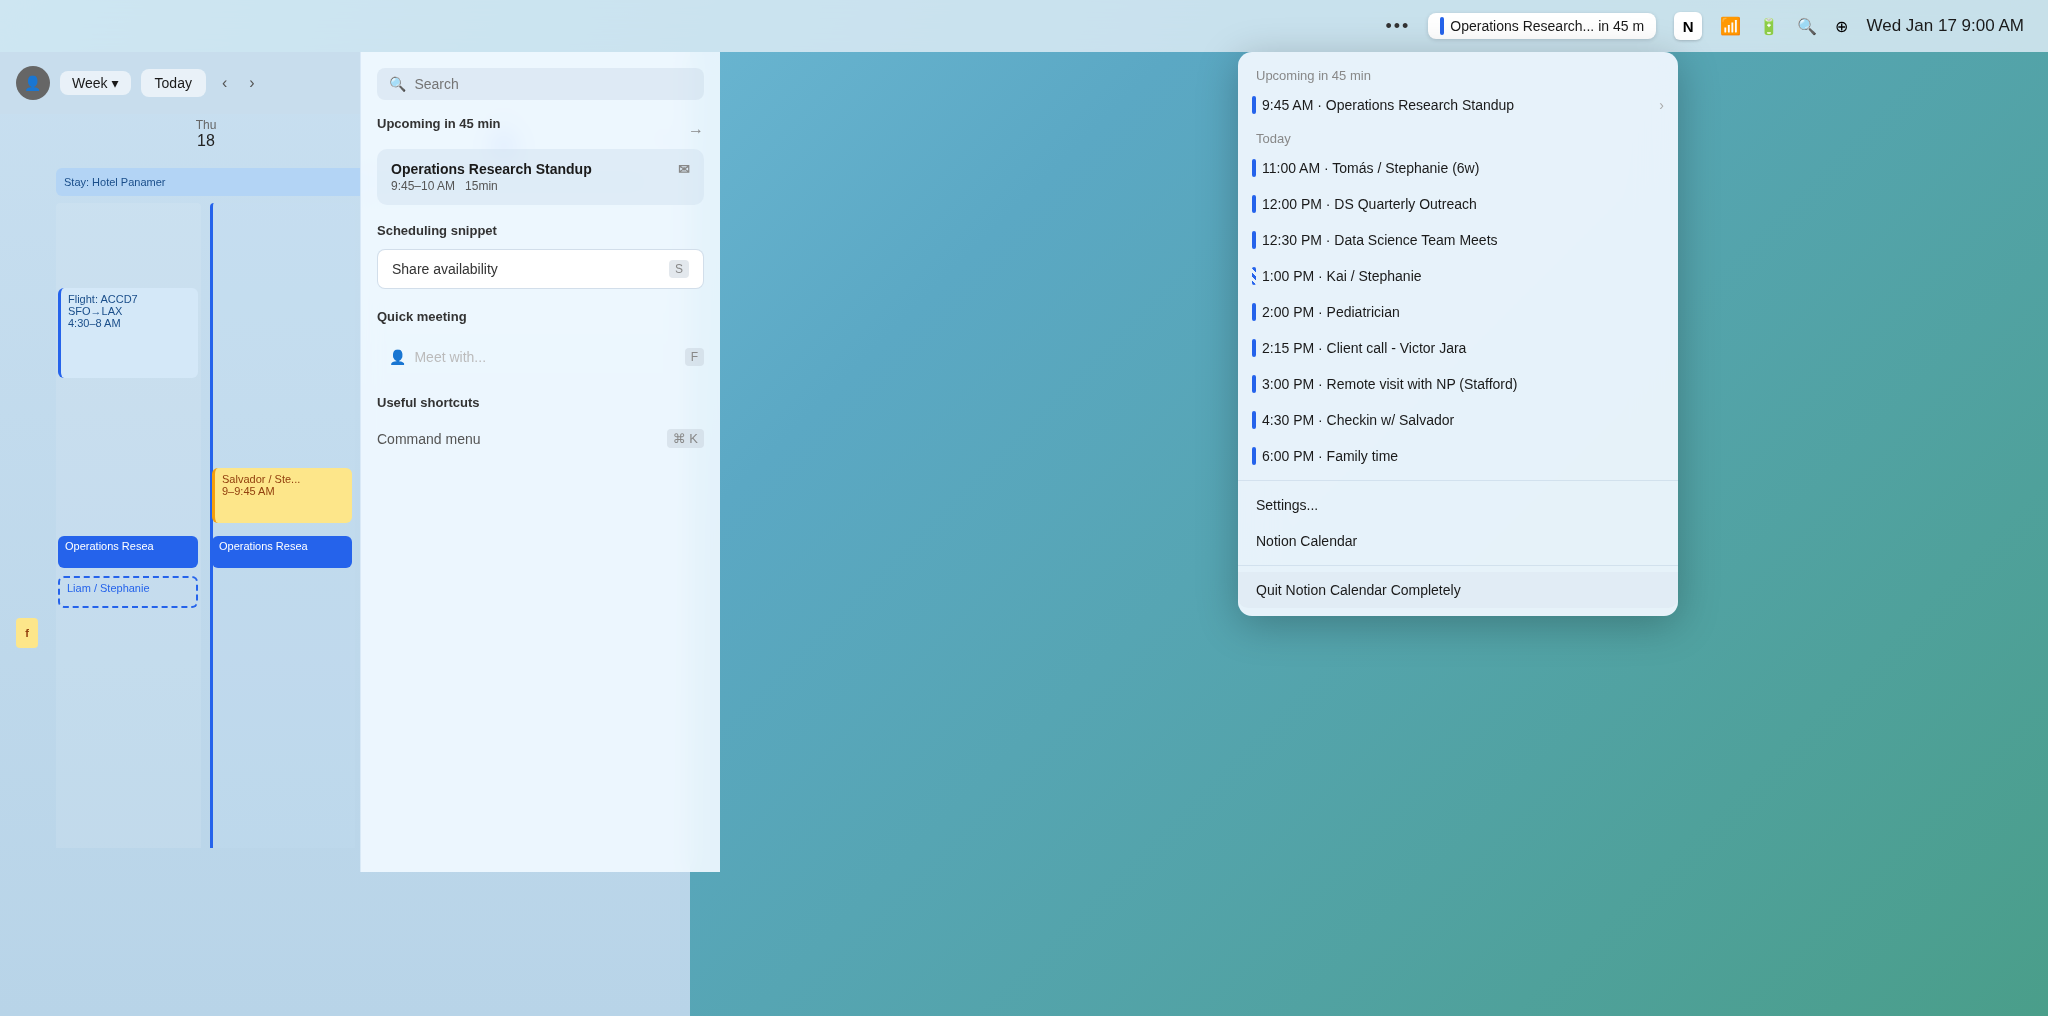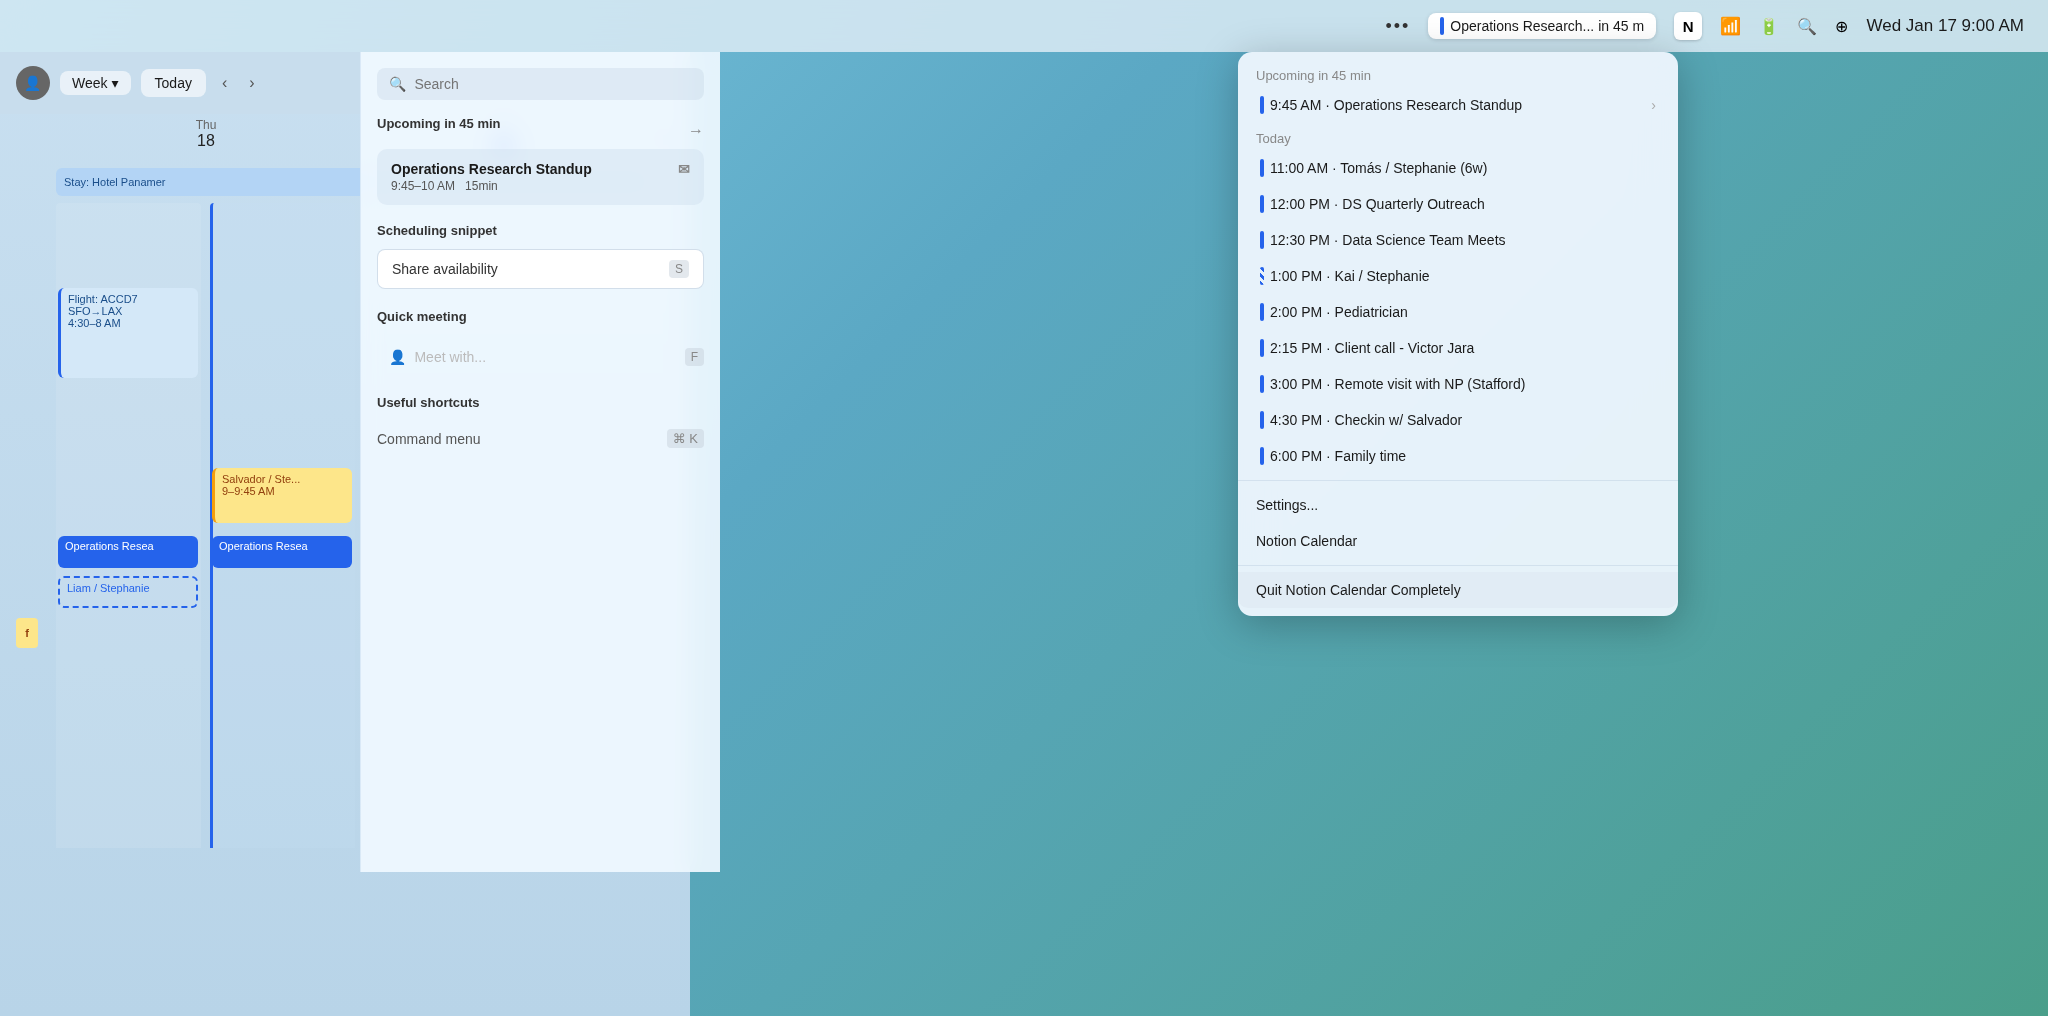--- a/index.html
+++ b/index.html
@@ -255,21 +255,21 @@
     }
     .menu-section-label {
       font-size: 13px;
       color: #888;
       padding: 8px 18px 4px;
       font-weight: 400;
     }
     .menu-item {
       display: flex;
       align-items: center;
-      padding: 9px 22px;
+      padding: 9px 14px;
       font-size: 14px;
       color: #1a1a1a;
       cursor: pointer;
       gap: 6px;
     }
     .menu-event-bar {
       width: 4px; height: 18px;
       border-radius: 2px;
       background: #2563eb;
       flex-shrink: 0;

